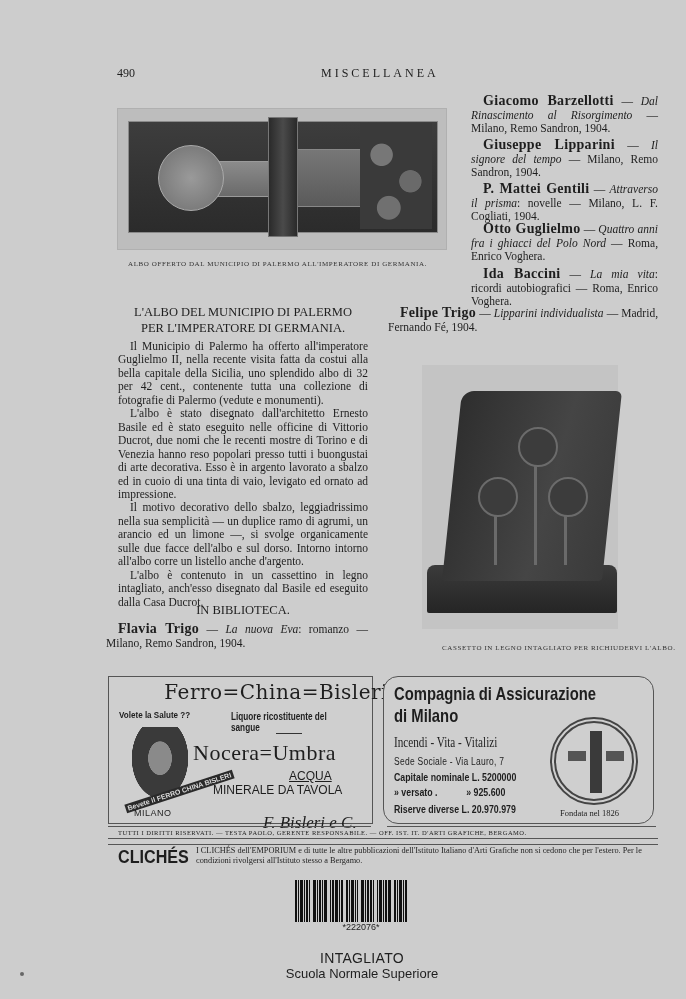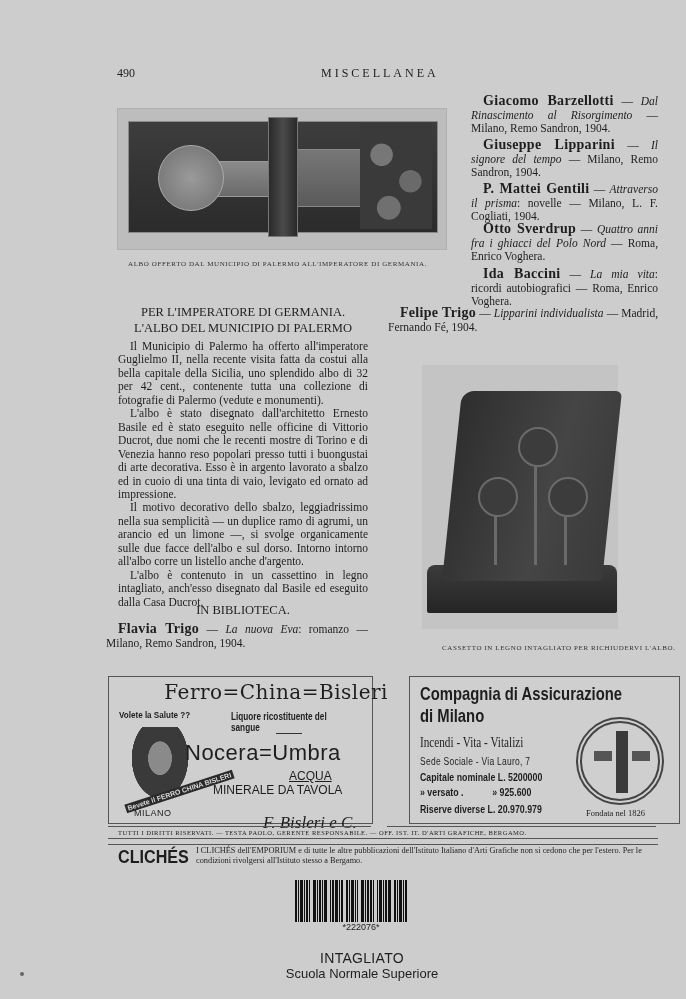--- a/index.html
+++ b/index.html
@@ -92,27 +92,27 @@
   #box-photo .flower {
     position:absolute; width:36px; height:36px; border-radius:50%;
     border:2px solid #6b6b6b; background:#3c3c3c;
   }
   #box-photo .stem { position:absolute; width:3px; background:#6a6a6a; }
   #box-caption { left:398px; top:644px; font-size:7px; letter-spacing:0.6px; font-family:"Liberation Serif", serif; color:#333;padding-left:44px; }
 
   
   .ad { border:1px solid #555; background:#cfcfcf; }
   #ad-bisleri { left:108px; top:676px; width:263px; height:146px; }
-  #ad-assicurazione { left:409px; top:676px; width:269px; height:146px; }
+  #ad-assicurazione { left:383px; top:676px; width:269px; height:146px;border-radius:15px; }
 
   #bisleri-title { position:absolute; left:16px; top:3px; width:100%; text-align:right; font-size:20px; font-family:"DejaVu Serif", serif; letter-spacing:0.5px; }
   #bisleri-salute { position:absolute; left:10px; top:32px; font-size:9.5px; font-family:"Liberation Sans", sans-serif; font-weight:bold; transform:scaleX(0.85); transform-origin:left; }
   #bisleri-liquore { position:absolute; left:122px; top:34px; font-size:10px; font-family:"Liberation Sans", sans-serif; font-weight:bold; transform:scaleX(0.82); transform-origin:left; }
   #bisleri-rule { position:absolute; left:167px; top:56px; width:26px; border-top:1px solid #333; }
-  #bisleri-nocera { position:absolute; left:76px; top:63px; font-size:22px; font-family:Liberation Sans, sans-serif; letter-spacing:0.5px; }
+  #bisleri-nocera { position:absolute; left:84px; top:63px; font-size:22px; font-family:Liberation Serif, serif; letter-spacing:0.5px; }
   #bisleri-acqua { position:absolute; left:180px; top:92px; font-size:12px; font-family:"Liberation Sans", sans-serif;text-decoration:underline; }
   #bisleri-minerale { position:absolute; left:104px; top:106px; font-size:12px; font-family:"Liberation Sans", sans-serif; }
   #bisleri-maker { position:absolute; left:154px; top:136px; font-size:17px; font-style:italic; font-family:"Liberation Serif", serif; }
   #bisleri-milano { position:absolute; left:25px; top:131px; font-size:9px; font-family:"Liberation Sans", sans-serif; letter-spacing:0.5px; }
   #bisleri-lion {
     position:absolute; left:18px; top:50px; width:66px; height:78px;
     background:radial-gradient(ellipse at 50% 40%,#8a8a8a 0 25%,#3a3a3a 26% 60%,transparent 61%);
   }
   #bisleri-lion-label { position:absolute; left:14px; top:110px; font-size:7px; font-weight:bold; font-family:"Liberation Sans", sans-serif; transform:rotate(-18deg); background:#2a2a2a; color:#ddd; padding:1px 2px; }
 
@@ -157,22 +157,22 @@
   <div class="cover"></div>
   <div class="band"></div>
   <div class="medal"></div>
   <div class="plaque"></div>
   <div class="foliage"></div>
   <div class="spine"></div>
 </div>
 <div id="album-caption" class="abs">ALBO OFFERTO DAL MUNICIPIO DI PALERMO ALL'IMPERATORE DI GERMANIA.</div>
 
 <div id="article-title" class="abs">
+  <div>L'ALBO DEL MUNICIPIO DI PALERMO</div>
   <div>PER L'IMPERATORE DI GERMANIA.</div>
-  <div>L'ALBO DEL MUNICIPIO DI PALERMO</div>
 </div>
 <div id="article-body" class="abs">
   <p>Il Municipio di Palermo ha offerto all'imperatore Guglielmo II, nella recente visita fatta da costui alla bella capitale della Sicilia, uno splendido albo di 32 per 42 cent., contenente tutta una collezione di fotografie di Palermo (vedute e monumenti).</p>
   <p>L'albo è stato disegnato dall'architetto Ernesto Basile ed è stato eseguito nelle officine di Vittorio Ducrot, due nomi che le recenti mostre di Torino e di Venezia hanno reso popolari presso tutti i buongustai di arte decorativa. Esso è in argento lavorato a sbalzo ed in cuoio di una tinta di vaio, levigato ed ornato ad impressione.</p>
   <p>Il motivo decorativo dello sbalzo, leggiadrissimo nella sua semplicità — un duplice ramo di agrumi, un arancio ed un limone —, si svolge organicamente sulle due facce dell'albo e sul dorso. Intorno intorno all'albo corre un listello anche d'argento.</p>
   <p>L'albo è contenuto in un cassettino in legno intagliato, anch'esso disegnato dal Basile ed eseguito dalla Casa Ducrot.</p>
 </div>
 
 <div id="biblioteca-heading" class="abs">IN BIBLIOTECA.</div>
 
@@ -189,21 +189,21 @@
 <div id="entry-lipparini" class="abs entry">
   <span class="indent"></span><span class="author">Giuseppe Lipparini</span>
   — <span class="work">Il signore del tempo</span>
   <span>— Milano, Remo Sandron, 1904.</span>
 </div>
 <div id="entry-gentili" class="abs entry">
   <span class="indent"></span><span class="author">P. Mattei Gentili</span>
   — <span class="work">Attraverso il prisma</span><span>: novelle — Milano, L. F. Cogliati, 1904.</span>
 </div>
 <div id="entry-sverdrup" class="abs entry">
-  <span class="indent"></span><span class="author">Otto Sverdrup</span>
+  <span class="indent"></span><span class="author">Otto Guglielmo</span>
   — <span class="work">Quattro anni fra i ghiacci del Polo Nord</span>
   <span>— Roma, Enrico Voghera.</span>
 </div>
 <div id="entry-baccini" class="abs entry">
   <span class="indent"></span><span class="author">Ida Baccini</span>
   — <span class="work">La mia vita</span><span>: ricordi autobiografici — Roma, Enrico Voghera.</span>
 </div>
 <div id="entry-trigo" class="abs entry">
   <span class="indent"></span><span class="author">Felipe Trigo</span>
   — <span class="work">Lipparini individualista</span>

